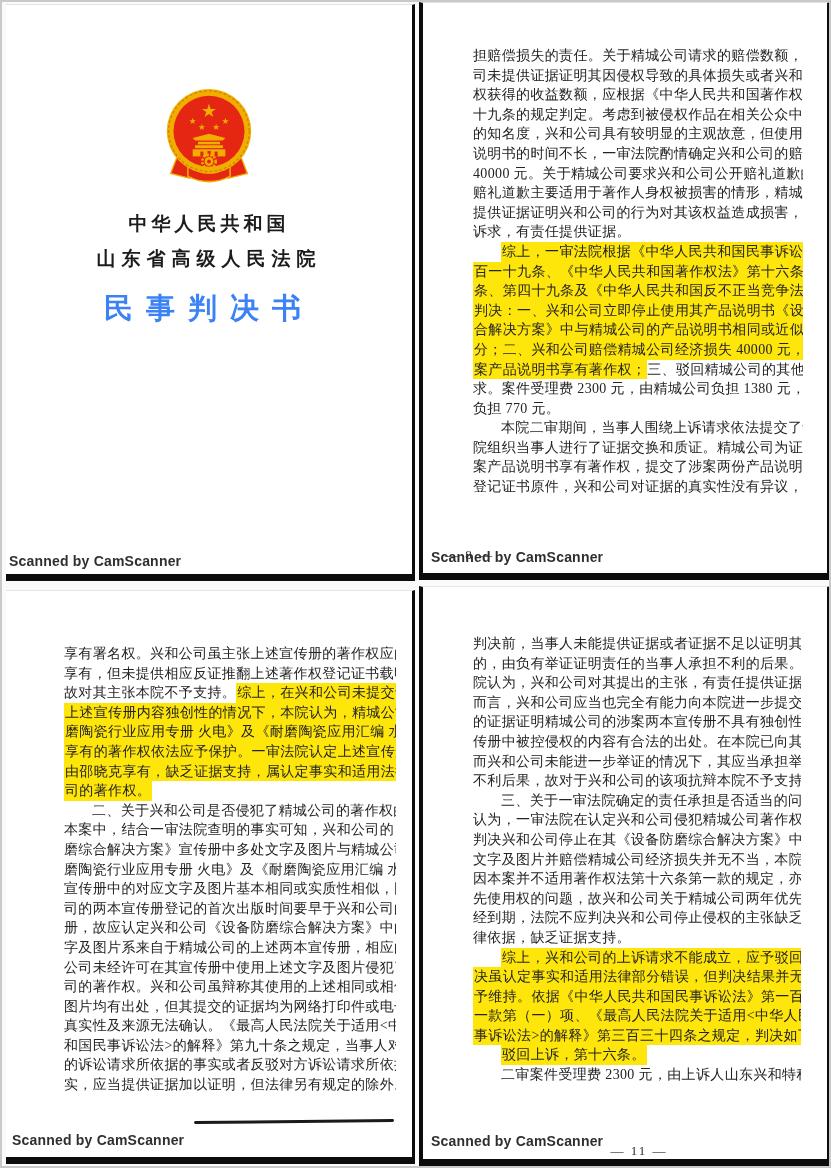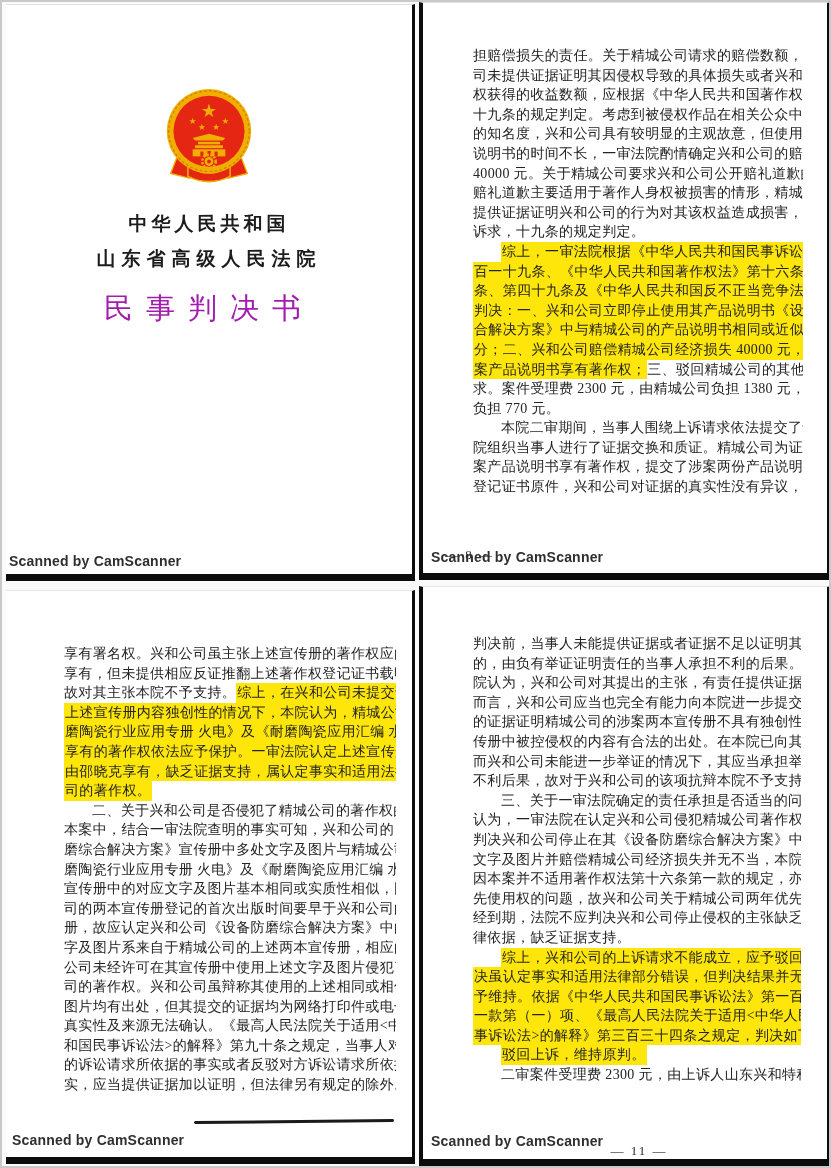--- a/index.html
+++ b/index.html
@@ -30,21 +30,21 @@
   .panel.bl{left:4px;top:588px;width:409px;height:574px;
     border-right:3px solid #0c0c0c;border-bottom:7px solid #0c0c0c;border-top:1px solid #e6e6e6;}
   .panel.br{left:417px;top:584px;width:412px;height:580px;
     border-left:4px solid #0c0c0c;border-right:4px solid #0c0c0c;border-bottom:7px solid #0c0c0c;border-top:1px solid #e6e6e6;}
 
   
   .cover-inner{padding-top:82px;text-align:center;}
   .emblem{width:96px;height:100px;display:inline-block;}
   .cover-t1{margin-top:20px;font-size:19px;font-weight:600;letter-spacing:4px;color:#1c1c1c;}
   .cover-t2{margin-top:9px;font-size:19px;font-weight:600;letter-spacing:6px;color:#1c1c1c;}
-  .cover-t3{margin-top:17px;font-size:29px;font-weight:normal;letter-spacing:13px;color:#a21caf;}
+  .cover-t3{margin-top:17px;font-size:29px;font-weight:bold;letter-spacing:13px;color:#3b82f6;}
 
   
   .textbody{color:var(--ink);font-size:14px;line-height:19.6px;letter-spacing:0.35px;}
   .tr .textbody{padding:43px 24px 0 50px;}
   .bl .textbody{padding:53px 16px 0 58px;}
   .br .textbody{padding:47px 26px 0 50px;}
   .line{white-space:nowrap;overflow:hidden;height:19.6px;}
   .line.ind{text-indent:2em;}
   .hl{background:var(--hl);padding:2px 1px 3px 1px;}
   .pageno{font-size:13px;letter-spacing:2px;color:#2e2e2e;margin-top:5px;}
@@ -110,21 +110,21 @@
     <div class="textbody">
         <div class="line"><span>担赔偿损失的责任。关于精城公司请求的赔偿数额，因精城公</span></div>
         <div class="line"><span>司未提供证据证明其因侵权导致的具体损失或者兴和公司因侵</span></div>
         <div class="line"><span>权获得的收益数额，应根据《中华人民共和国著作权法》第四</span></div>
         <div class="line"><span>十九条的规定判定。考虑到被侵权作品在相关公众中具有一定</span></div>
         <div class="line"><span>的知名度，兴和公司具有较明显的主观故意，但使用涉案产品</span></div>
         <div class="line"><span>说明书的时间不长，一审法院酌情确定兴和公司的赔偿数额为</span></div>
         <div class="line"><span>40000 元。关于精城公司要求兴和公司公开赔礼道歉的诉求，因</span></div>
         <div class="line"><span>赔礼道歉主要适用于著作人身权被损害的情形，精城公司并未</span></div>
         <div class="line"><span>提供证据证明兴和公司的行为对其该权益造成损害，因此对该</span></div>
-        <div class="line"><span>诉求，十九条的规定判定。</span></div>
+        <div class="line"><span>诉求，有责任提供证据。</span></div>
         <div class="line ind"><span class="hl">综上，一审法院根据《中华人民共和国民事诉讼法》第一</span></div>
         <div class="line"><span class="hl">百一十九条、《中华人民共和国著作权法》第十六条、第四十八</span></div>
         <div class="line"><span class="hl">条、第四十九条及《中华人民共和国反不正当竞争法》之规定，</span></div>
         <div class="line"><span class="hl">判决：一、兴和公司立即停止使用其产品说明书《设备防磨综</span></div>
         <div class="line"><span class="hl">合解决方案》中与精城公司的产品说明书相同或近似的作品部</span></div>
         <div class="line"><span class="hl">分；二、兴和公司赔偿精城公司经济损失 40000 元，于判决生</span></div>
         <div class="line"><span class="hl">案产品说明书享有著作权；</span><span>三、驳回精城公司的其他诉讼请</span></div>
         <div class="line"><span>求。案件受理费 2300 元，由精城公司负担 1380 元，兴和公司</span></div>
         <div class="line"><span>负担 770 元。</span></div>
         <div class="line ind"><span>本院二审期间，当事人围绕上诉请求依法提交了证据。本</span></div>
@@ -183,20 +183,20 @@
         <div class="line"><span>文字及图片并赔偿精城公司经济损失并无不当，本院予以维持。</span></div>
         <div class="line"><span>因本案并不适用著作权法第十六条第一款的规定，亦不涉及优</span></div>
         <div class="line"><span>先使用权的问题，故兴和公司关于精城公司两年优先使用权已</span></div>
         <div class="line"><span>经到期，法院不应判决兴和公司停止侵权的主张缺乏事实及法</span></div>
         <div class="line"><span>律依据，缺乏证据支持。</span></div>
         <div class="line ind"><span class="hl">综上，兴和公司的上诉请求不能成立，应予驳回；一审判</span></div>
         <div class="line"><span class="hl">决虽认定事实和适用法律部分错误，但判决结果并无不当，应</span></div>
         <div class="line"><span class="hl">予维持。依据《中华人民共和国民事诉讼法》第一百七十条第</span></div>
         <div class="line"><span class="hl">一款第（一）项、《最高人民法院关于适用&lt;中华人民共和国民</span></div>
         <div class="line"><span class="hl">事诉讼法&gt;的解释》第三百三十四条之规定，判决如下：</span></div>
-        <div class="line ind"><span class="hl">驳回上诉，维持原判。</span></div>
+        <div class="line ind"><span class="hl">驳回上诉，第十六条。</span></div>
         <div class="line ind"><span>二审案件受理费 2300 元，由上诉人山东兴和特种材料有限</span></div>
       </div>
     <div class="textbody pageno">— 11 —</div>
     <div class="scanlabel">Scanned by CamScanner</div>
   </section>
 
 </div>
 
 </body></html>

